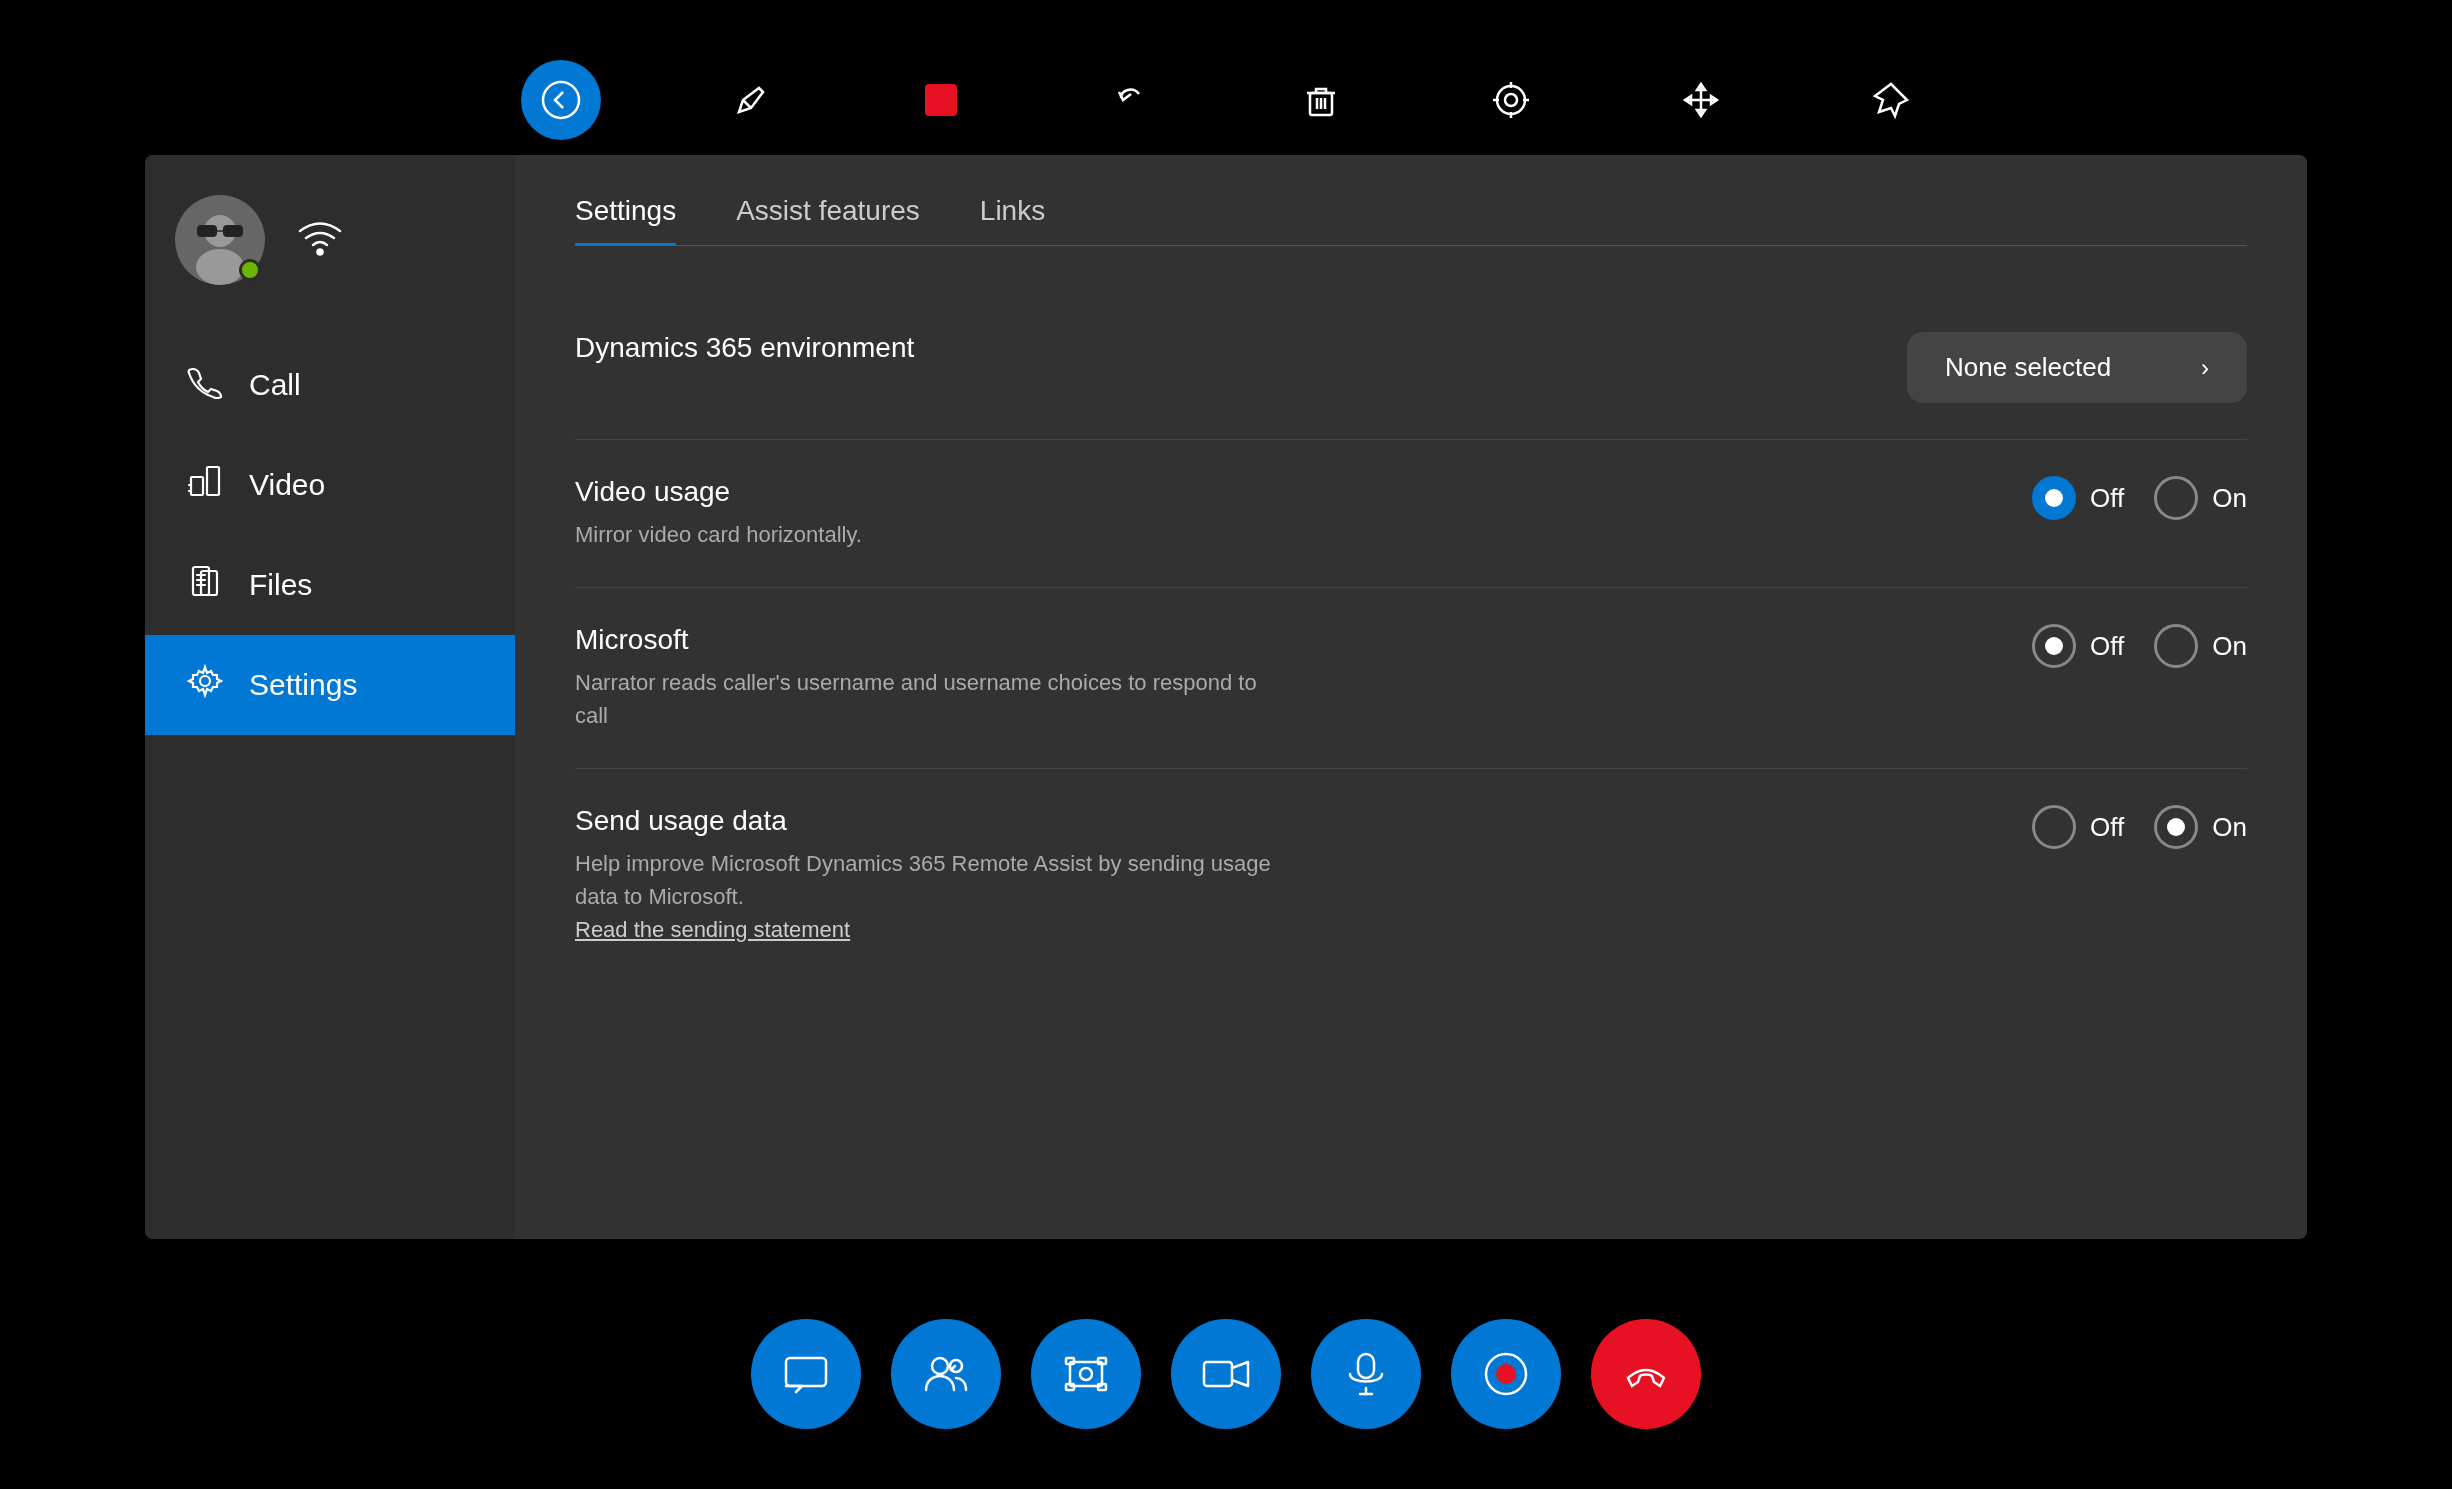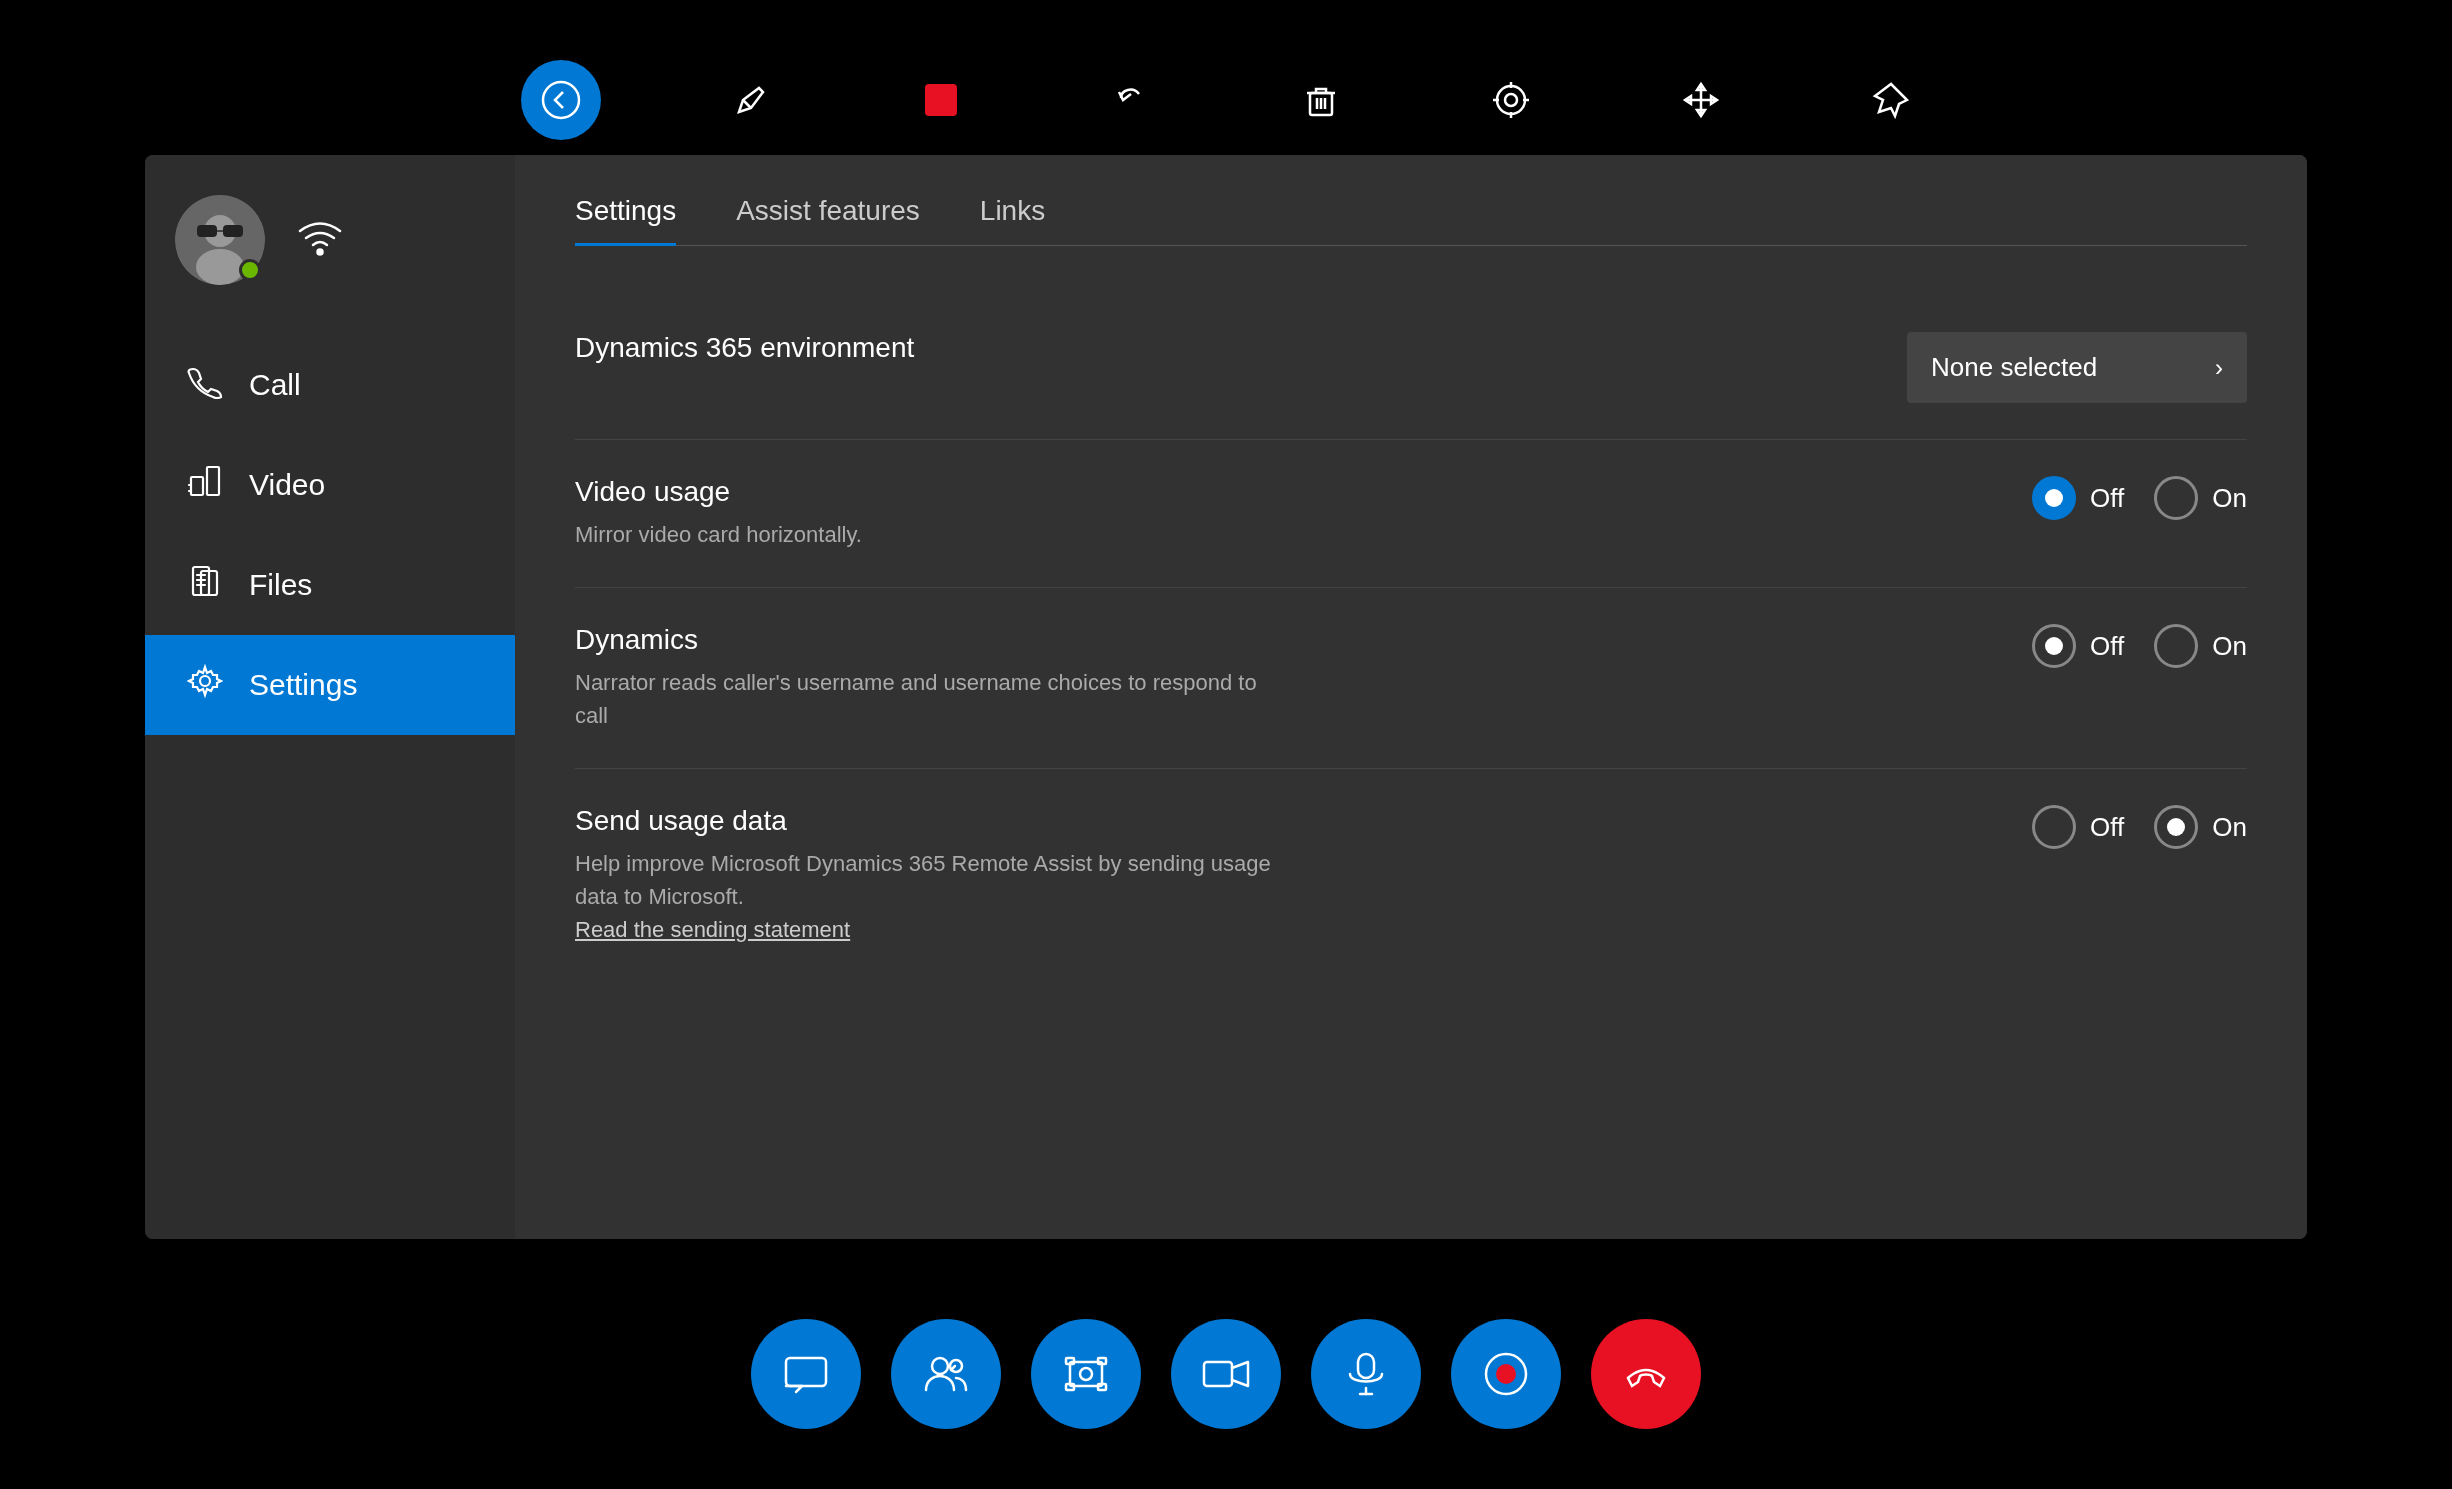--- a/index.html
+++ b/index.html
@@ -179,22 +179,22 @@
       color: #ccc;
       text-decoration: underline;
     }
 
     
     .dropdown-btn {
       background: #444;
       border: none;
       color: #fff;
       font-size: 26px;
-      padding: 20px 24px;
-      border-radius: 4px;
+      padding: 20px 38px;
+      border-radius: 16px;
       cursor: pointer;
       display: flex;
       align-items: center;
       gap: 20px;
       min-width: 340px;
       justify-content: space-between;
     }
     .dropdown-btn .chevron { font-size: 24px; }
 
     
@@ -435,21 +435,21 @@
         </div>
         <div class="radio-option">
           <div class="radio-circle"></div>
           <span>On</span>
         </div>
       </div>
     </div>
 
     <div class="settings-row">
       <div class="setting-label-area">
-        <div class="setting-label">Dynamics</div>
+        <div class="setting-label">Microsoft</div>
         <div class="setting-desc">Narrator reads caller's username and username choices to respond to call</div>
       </div>
       <div class="radio-group">
         <div class="radio-option">
           <div class="radio-circle selected-white"></div>
           <span>Off</span>
         </div>
         <div class="radio-option">
           <div class="radio-circle"></div>
           <span>On</span>

